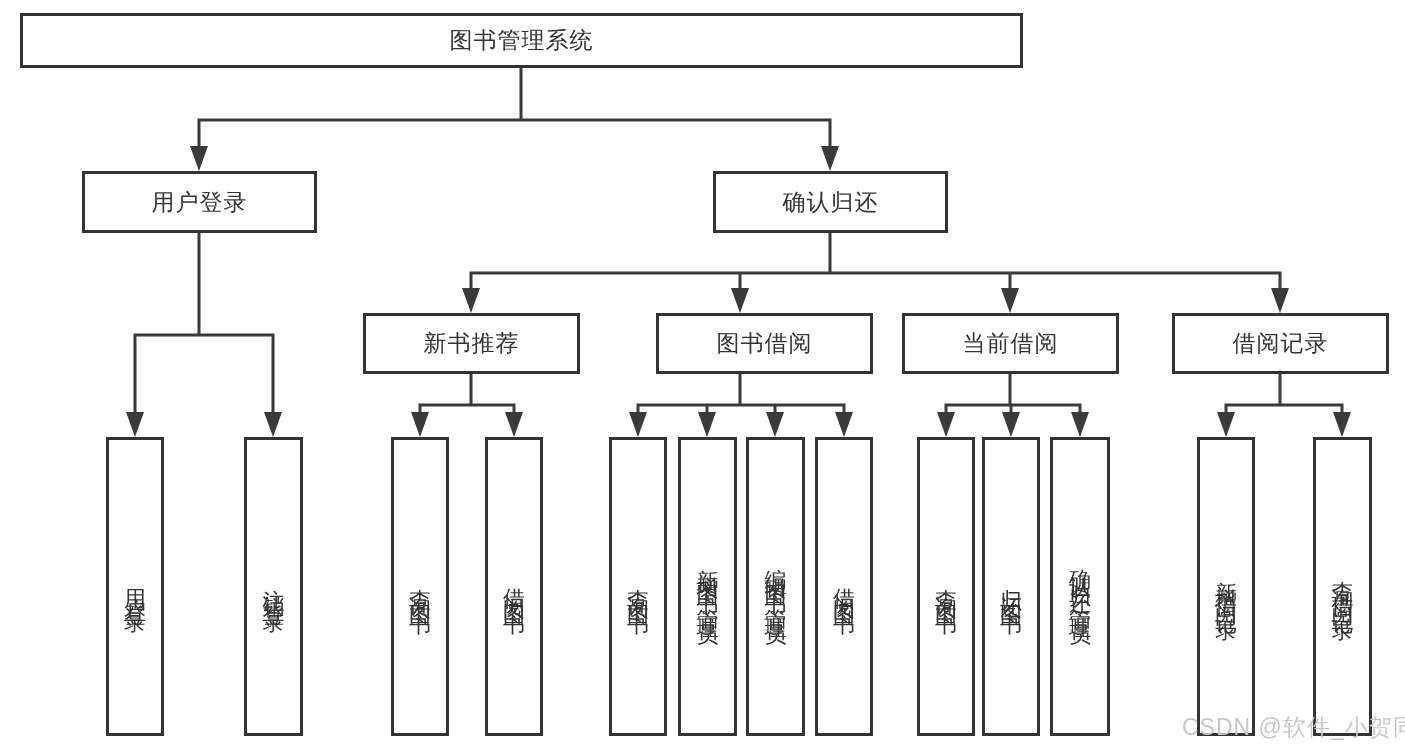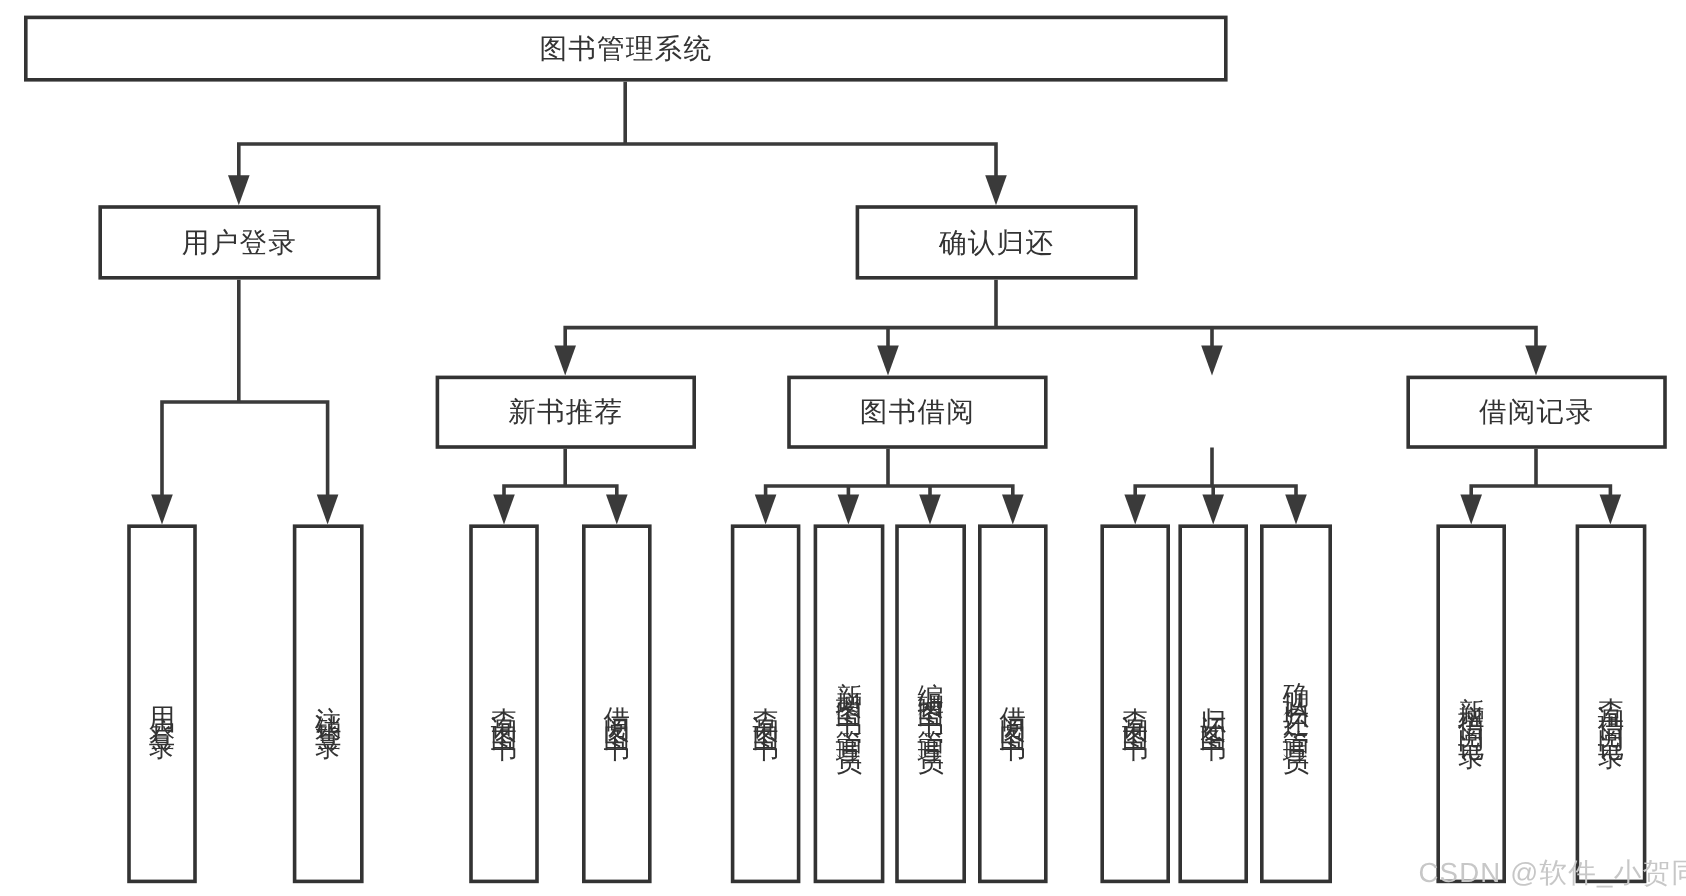--- a/index.html
+++ b/index.html
@@ -107,20 +107,23 @@
   <div class="box hbox" style="left:713px; top:171px; width:235px; height:62px;">
     <span>确认归还</span>
   </div>
 
   <div class="box hbox" style="left:363px; top:313px; width:217px; height:61px;">
     <span>新书推荐</span>
   </div>
   <div class="box hbox" style="left:632px; top:313px; width:217px; height:61px;margin-left:24px;">
     <span>图书借阅</span>
   </div>
+  <div class="box hbox" style="left:902px; top:313px; width:217px; height:61px;">
+    <span>当前借阅</span>
+  </div>
   <div class="box hbox" style="left:1172px; top:313px; width:217px; height:61px;">
     <span>借阅记录</span>
   </div>
 
   <div class="box vbox" style="left:106px; top:437px; width:58px; height:299px;">
     <span>用户登录</span>
   </div>
   <div class="box vbox" style="left:244px; top:437px; width:59px; height:299px;">
     <span>注销登录</span>
   </div>

